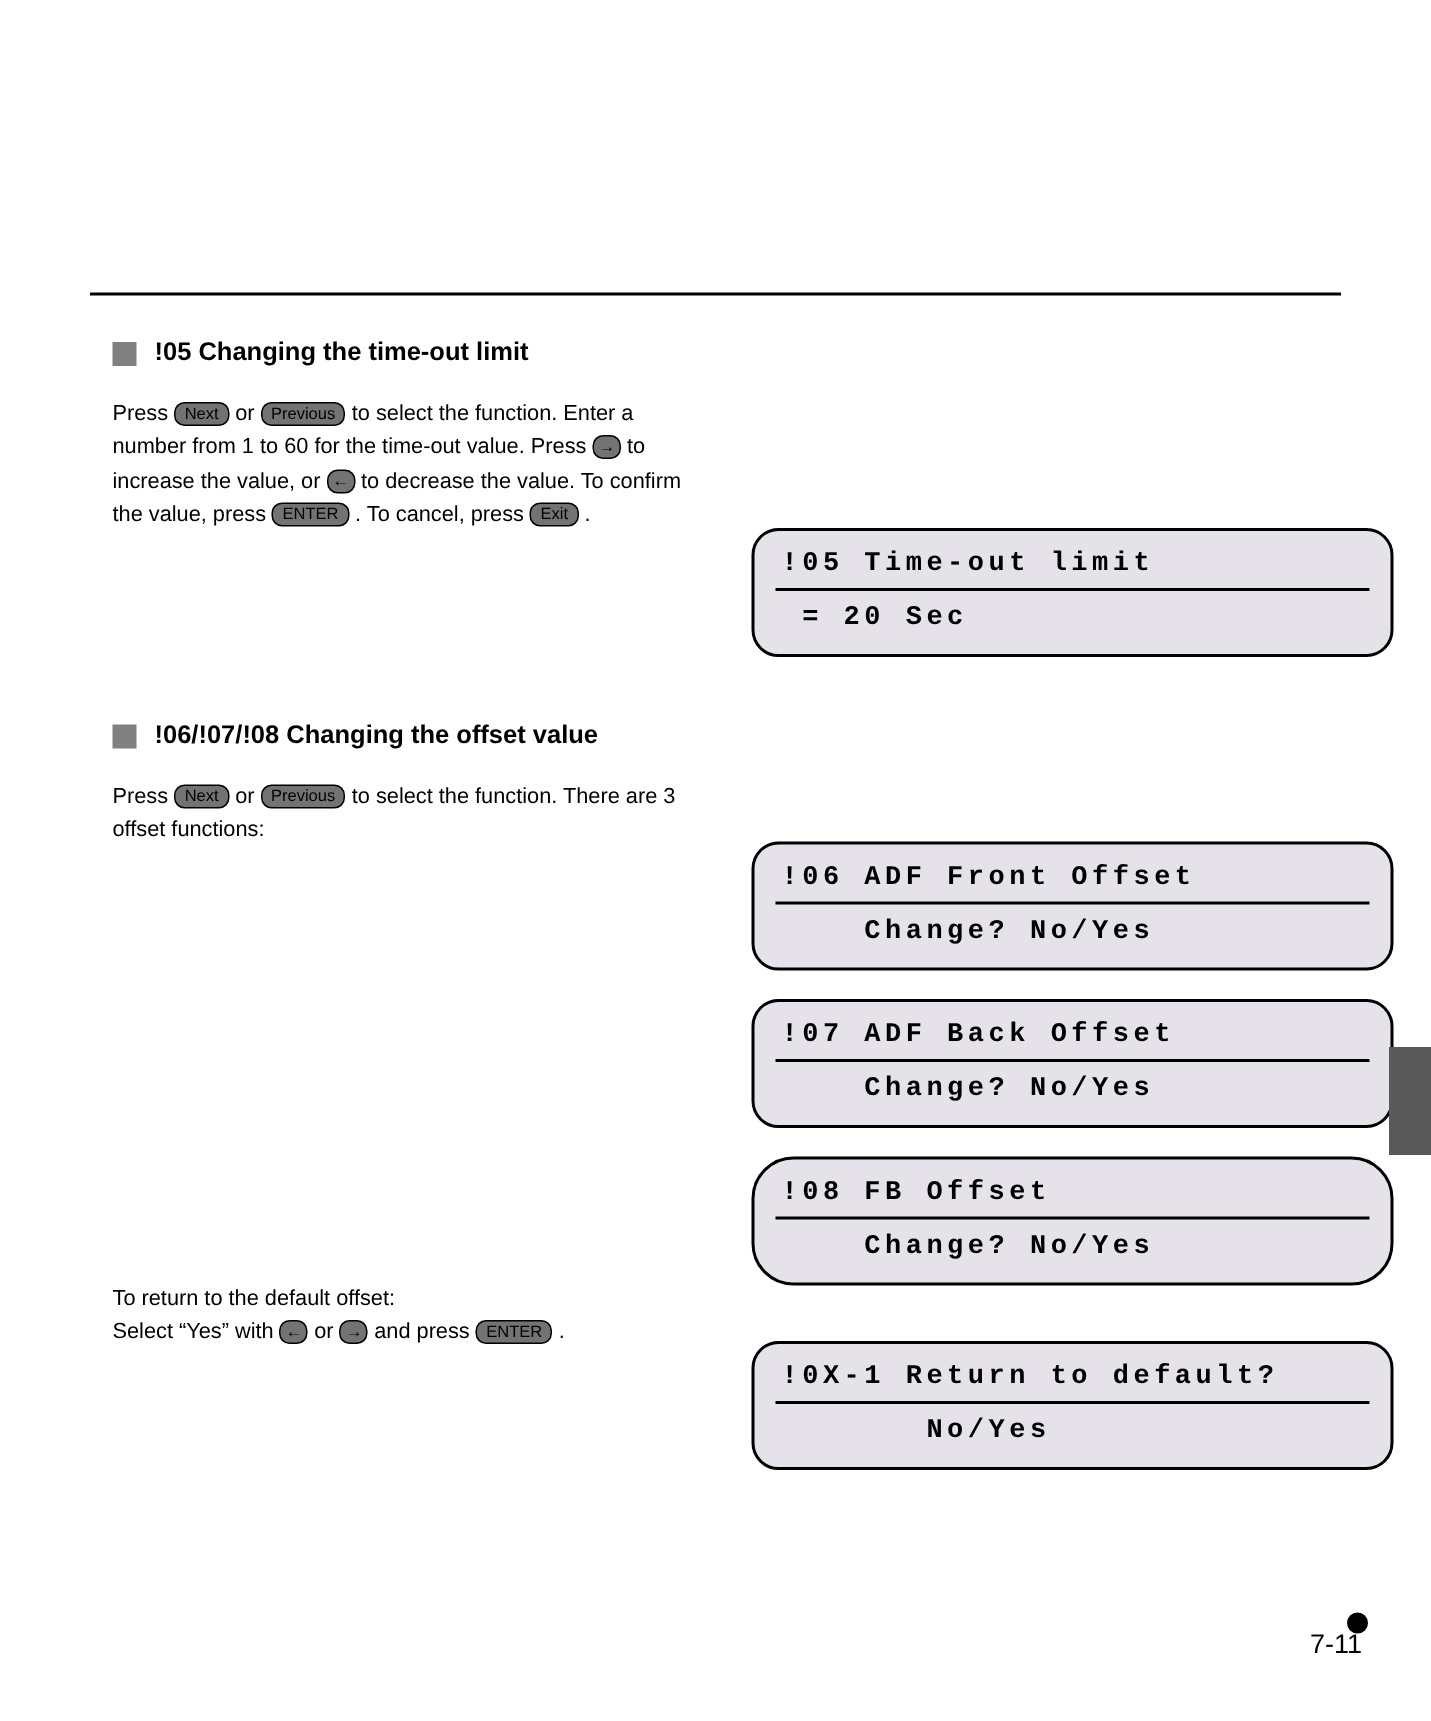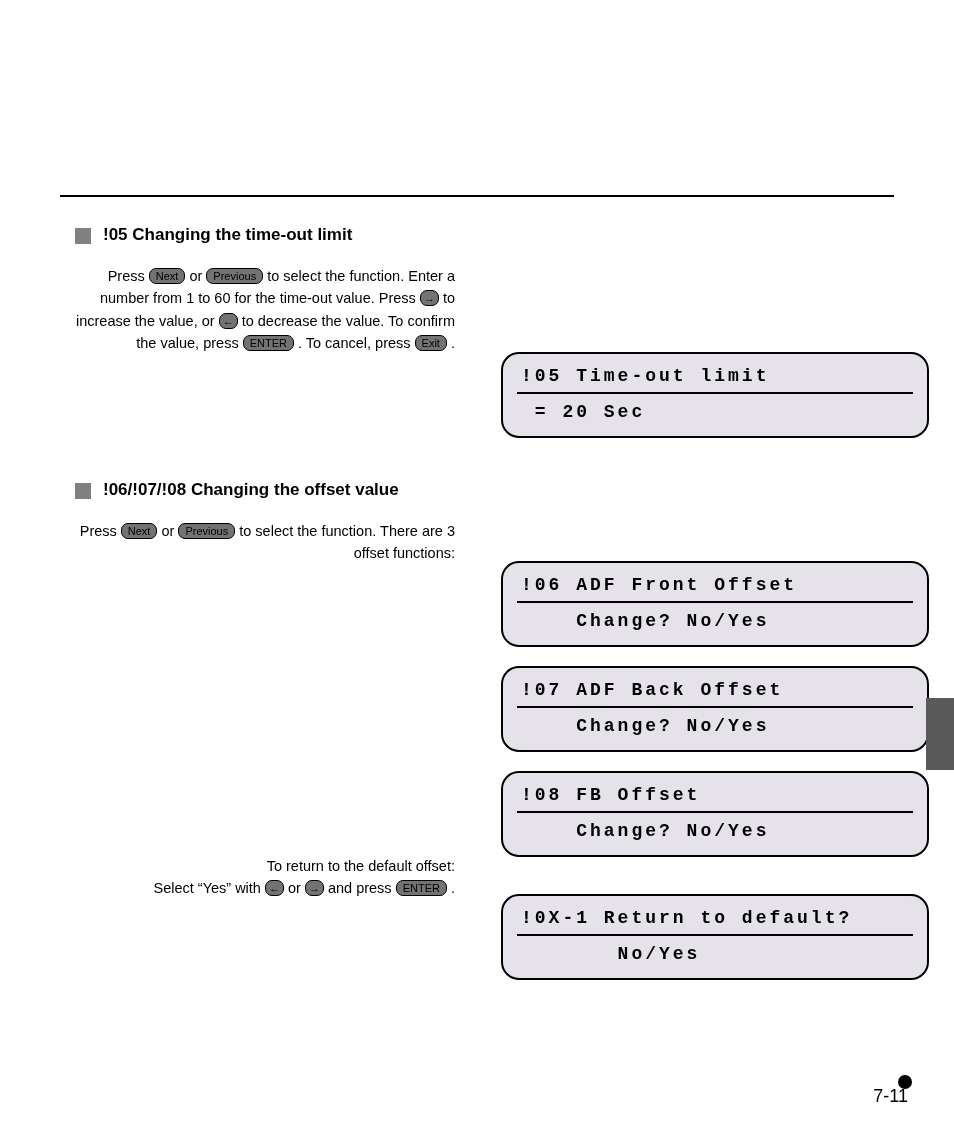--- a/index.html
+++ b/index.html
@@ -1,34 +1,34 @@
 <!DOCTYPE html>
 <html><head>
 <meta charset="utf-8">
 <style>
   * { box-sizing: border-box; margin: 0; padding: 0; }
   html, body { width: 954px; height: 1147px; background: #fff; font-family: Arial, Helvetica, sans-serif; color: #000; }
   .page { position: relative; width: 954px; height: 1147px; padding: 140px 60px 60px 60px; }
   .header-rule { position: absolute; top: 195px; left: 60px; right: 60px; border-top: 2px solid #000; }
-  .section { position: absolute; left: 75px; right: 48px; text-align: right; }
+  .section { position: absolute; left: 75px; right: 48px; }
   .section-1 { top: 225px; }
   .section-2 { top: 480px; }
   .sec-head { display: flex; align-items: flex-start; gap: 12px; }
   .sec-marker { width: 16px; height: 16px; background: #808080; flex: none; margin-top: 3px; }
   .sec-title { font-size: 17px; font-weight: bold; }
   .instr { margin-top: 20px; font-size: 14.5px; line-height: 1.55; max-width: 380px; }
   .key { display: inline-block; border: 1.5px solid #000; border-radius: 7px; padding: 0 6px; font-size: 11px; font-family: Arial, sans-serif; vertical-align: 1px; background: #737373; height: 16px; line-height: 14px; }
   .key.big { padding: 0 3px; }
   .lcd { position: absolute; right: 25px; width: 428px; border: 2px solid #000; border-radius: 18px; background: #e5e3e9; padding: 10px 14px 8px 14px; }
   .lcd-line { display: flex; font-family: "Courier New", monospace; font-weight: bold; font-size: 18px; letter-spacing: 3px; white-space: pre; padding: 2px 0 6px 4px; }
   .lcd-line + .lcd-line { border-top: 2px solid #000; padding-top: 8px; }
   .lcd-1 { top: 352px; margin-left: 24px; }
   .lcd-2 { top: 561px; }
   .lcd-3 { top: 666px; }
-  .lcd-4 { top: 771px; }
+  .lcd-4 { top: 771px; border-radius: 28px; }
   .lcd-5 { top: 894px; }
   .lcd-5 { width: 428px; }
   .side-tab { position: absolute; right: 0; top: 698px; width: 28px; height: 72px; background: #595959; }
   .footer { position: absolute; bottom: 58px; right: 42px; font-size: 12px; display: flex; align-items: center; gap: 8px; }
   .dot { width: 14px; height: 14px; border-radius: 50%; background: #000; display: inline-block; }
   .pagenum { position: absolute; bottom: 40px; right: 46px; font-size: 18px; }
 </style>
 </head>
 <body>
 

